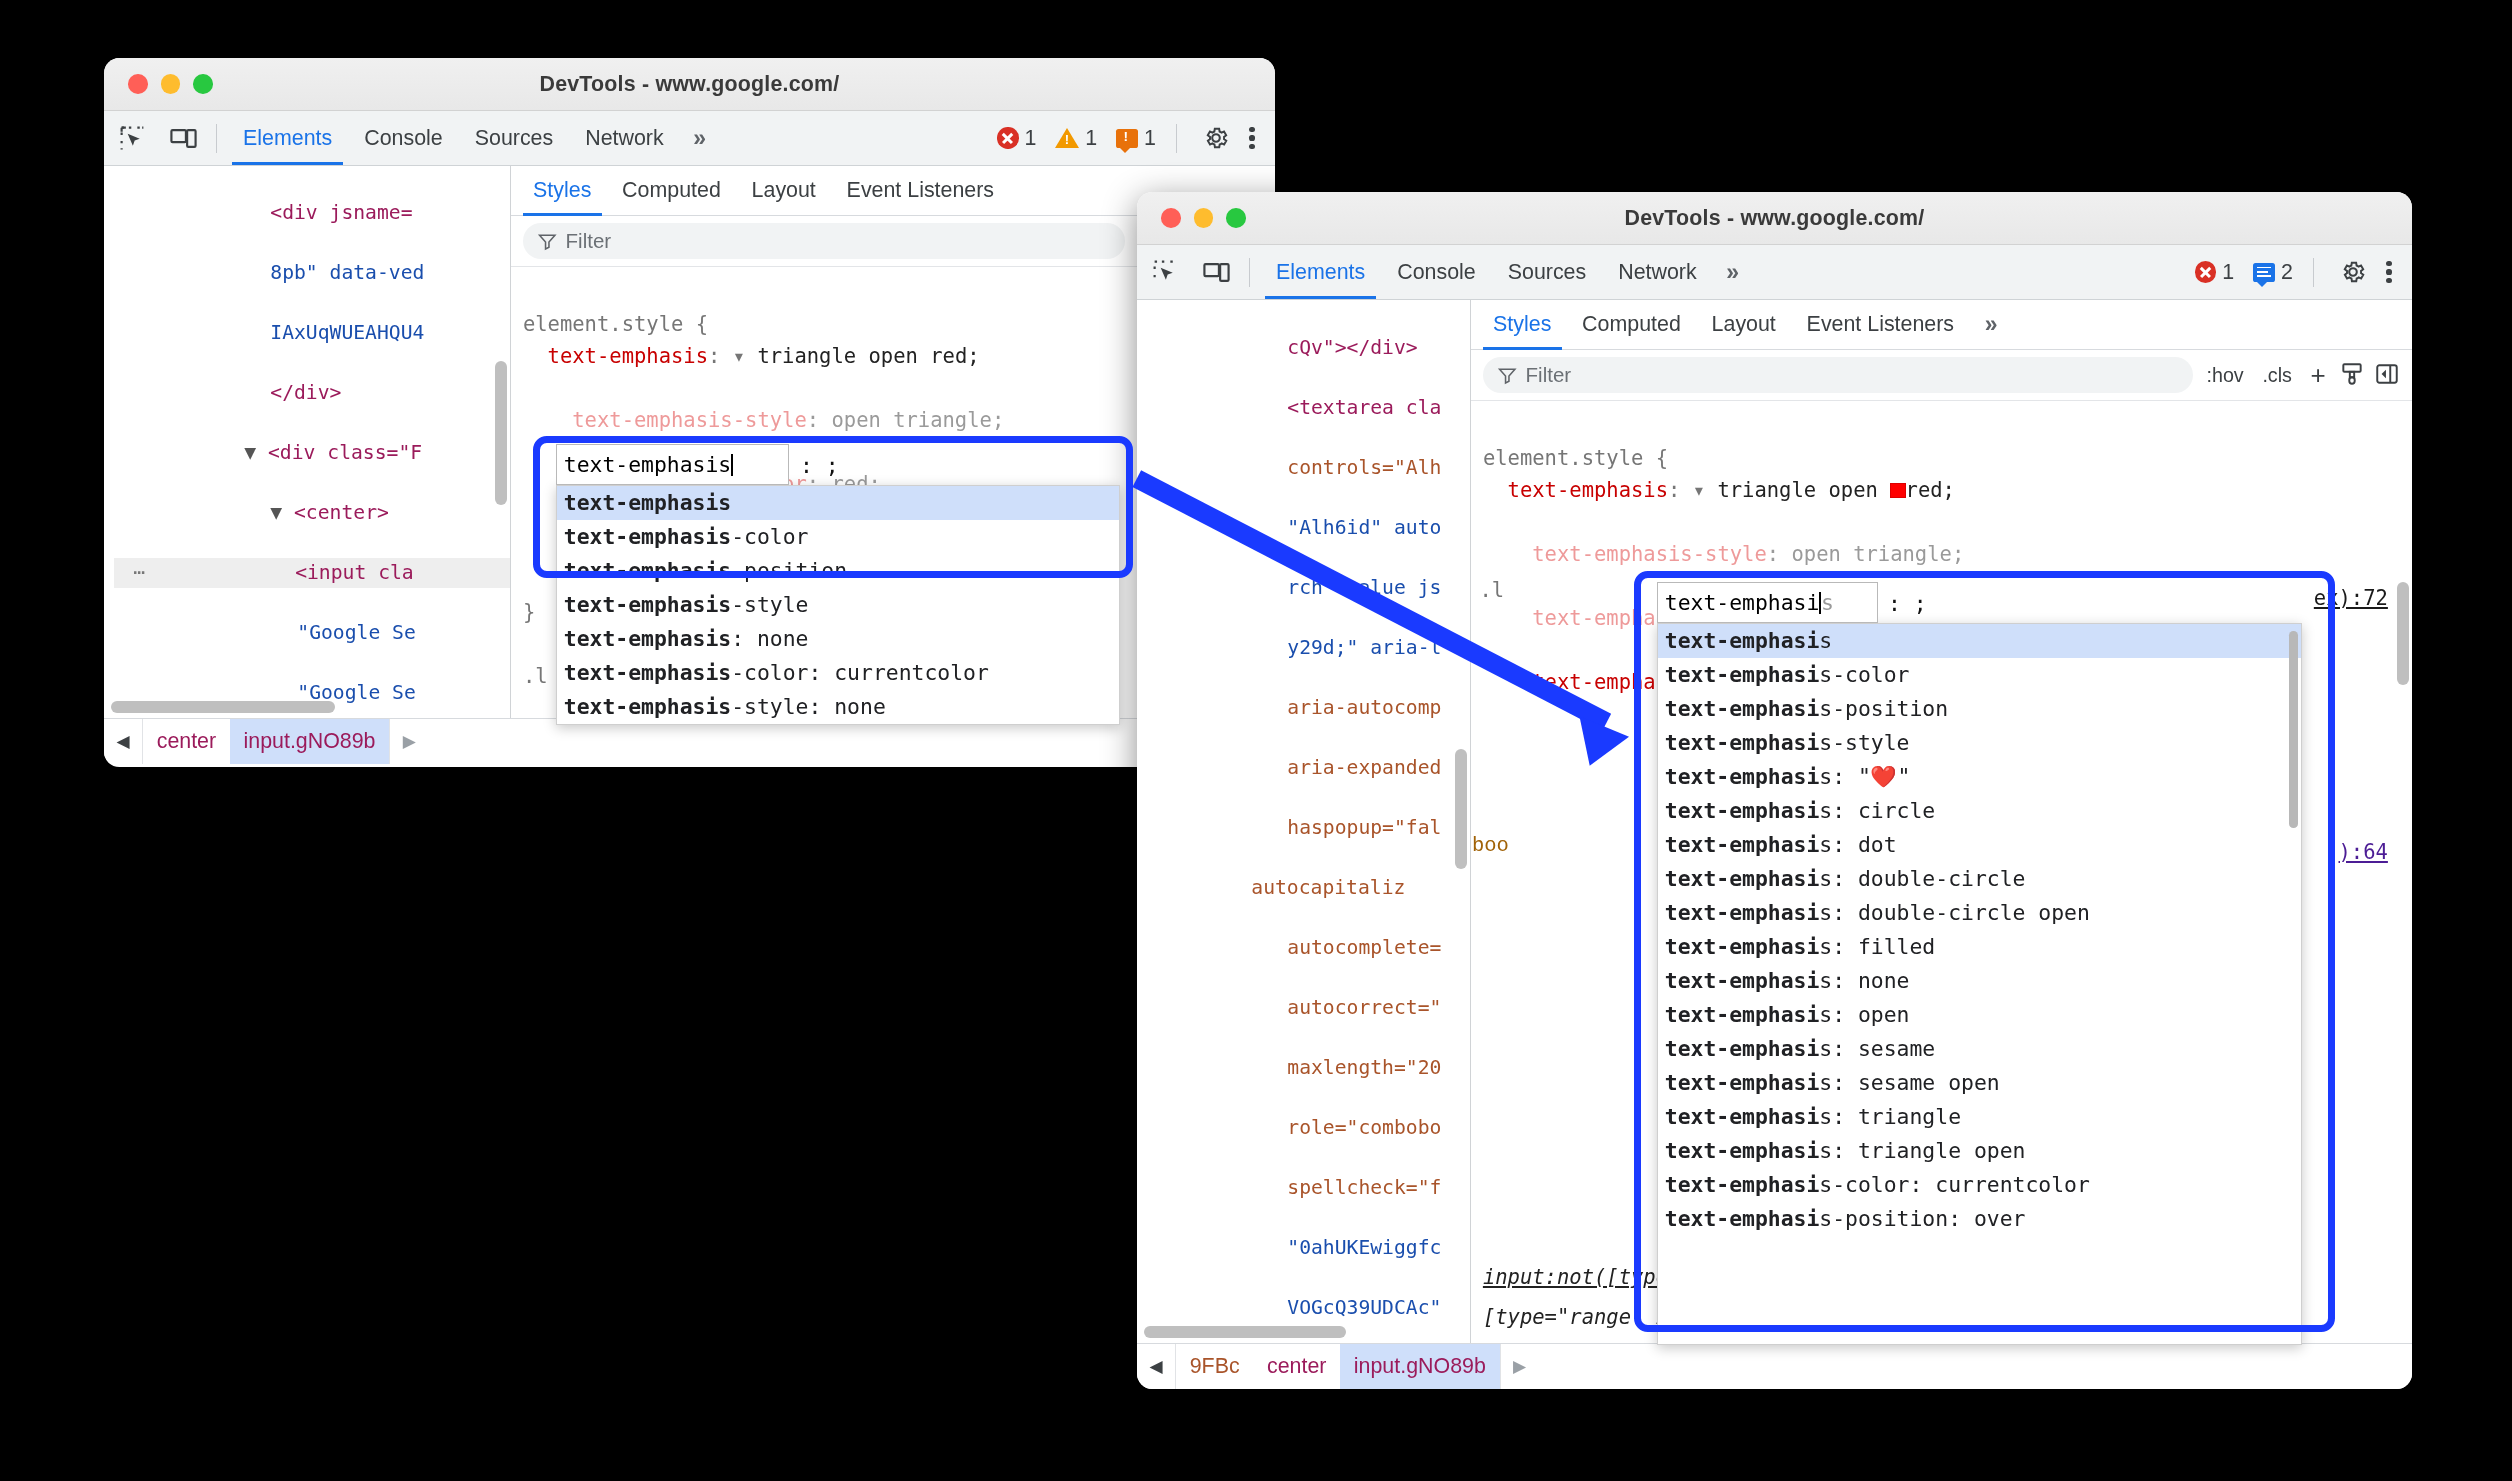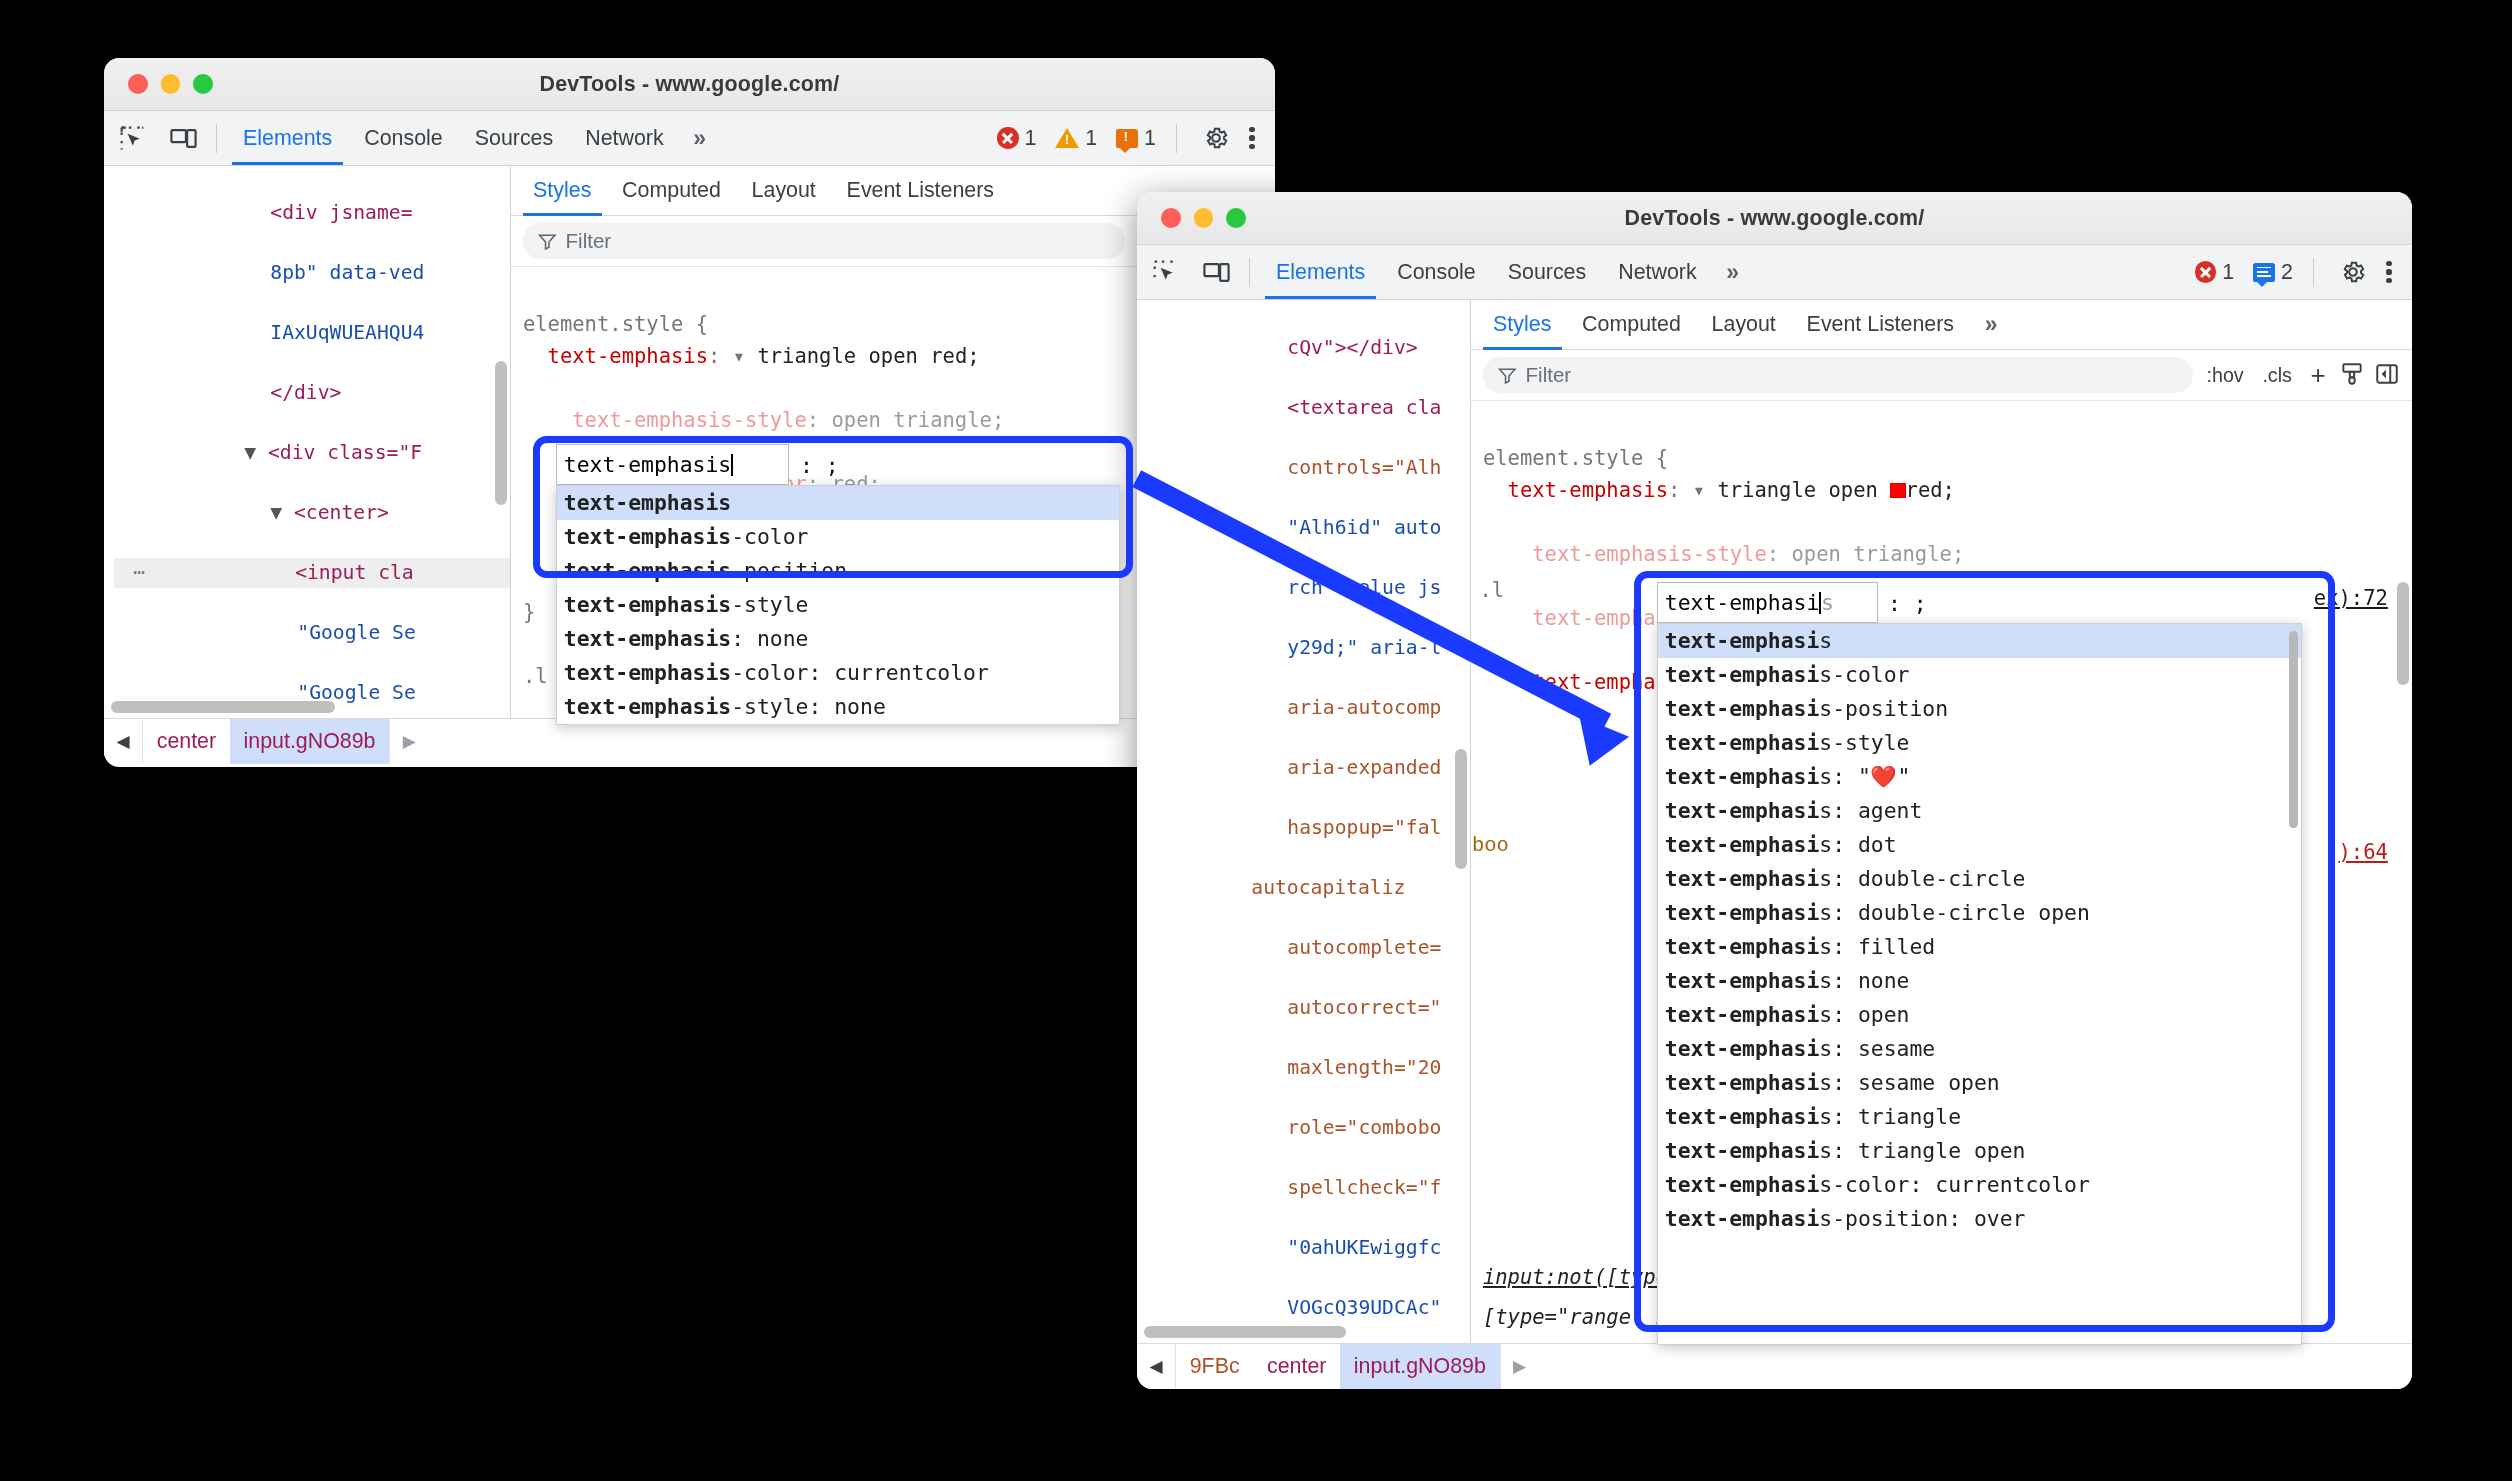--- a/index.html
+++ b/index.html
@@ -483,21 +483,21 @@
 
         <div class="css-body">
 <span class="c-sel">element.style {</span>
 <div>  <span class="c-prop">text-emphasis</span><span class="c-gray">: </span><span class="c-gray">▾</span> <span class="c-val">triangle open</span> <span class="swatch" style="background:#ff0000"></span><span class="c-val">red;</span></div>
 <div>    <span class="c-prop-dim">text-emphasis-style</span><span class="c-val-dim">: </span><span class="c-val-dim">open triangle;</span></div>
 <div>    <span class="c-prop-dim">text-emphasis-color</span><span class="c-val-dim">: </span><span class="swatch" style="background:#f58787"></span> <span class="c-val-dim">red;</span></div>
 <div>    <span class="c-prop">text-emphasis-position</span><span class="c-gray">: </span><span class="c-val">under;</span></div>
         </div>
 
         <div style="position:absolute; right:24px; top:286px; font-family:'DejaVu Sans Mono',monospace; font-size:20.5px; color:#1a1a1a; text-decoration:underline;">ex):72</div>
-        <div style="position:absolute; right:24px; top:540px; font-family:'DejaVu Sans Mono',monospace; font-size:20.5px; color:#b91c1c; text-decoration:underline;">):64</div>
+        <div style="position:absolute; right:24px; top:540px; font-family:'DejaVu Sans Mono',monospace; font-size:20.5px; color:#4c1d95; text-decoration:underline;">):64</div>
         <div style="position:absolute; left:8.5px; top:278px; font-family:'DejaVu Sans Mono',monospace; font-size:20.5px; color:#767676;">.l</div>
         <div style="position:absolute; left:1px; top:534px; font-family:Liberation Mono, monospace; font-size:20.5px; color:#a16207;">boo</div>
 
         <div style="position:absolute; left:12px; bottom:50px; font-family:'DejaVu Sans Mono',monospace; font-size:20.5px; line-height:32px; white-space:nowrap;">
           <span style="color:#222; font-style:italic; text-decoration:underline;">input:not([type="image" i]</span>
           <span style="color:#9a9a9a; font-style:italic; margin-left:103px;">user agent stylesheet</span>
         </div>
         <div style="position:absolute; left:12px; bottom:13.7px; font-family:'DejaVu Sans Mono',monospace; font-size:20.5px; color:#222; font-style:italic;">[type="range" i],</div>
 
         <div class="sb-v" style="right:3.4px; top:282px; height:103px;"></div>
@@ -516,21 +516,21 @@
   <div class="ac-wrap" style="left:1657px; top:582px;">
     <div class="ac-input" style="width:221px;">
       <span>text-emphasi</span><span class="caret"></span><span class="ghost">s</span></div>
     <span style="position:absolute; left:231px; top:5.1px; font-family:'DejaVu Sans Mono',monospace; font-size:21.4px; line-height:34px; color:#111;">: ;</span>
     <div class="ac-list" style="width:645px; height:722px;">
       <div class="ac-item sel"><b>text-emphasi</b><span>s</span></div>
       <div class="ac-item"><b>text-emphasi</b><span>s-color</span></div>
       <div class="ac-item"><b>text-emphasi</b><span>s-position</span></div>
       <div class="ac-item"><b>text-emphasi</b><span>s-style</span></div>
       <div class="ac-item"><b>text-emphasi</b><span>s: "❤️"</span></div>
-      <div class="ac-item"><b>text-emphasi</b><span>s: agent</span></div>
+      <div class="ac-item"><b>text-emphasi</b><span>s: circle</span></div>
       <div class="ac-item"><b>text-emphasi</b><span>s: dot</span></div>
       <div class="ac-item"><b>text-emphasi</b><span>s: double-circle</span></div>
       <div class="ac-item"><b>text-emphasi</b><span>s: double-circle open</span></div>
       <div class="ac-item"><b>text-emphasi</b><span>s: filled</span></div>
       <div class="ac-item"><b>text-emphasi</b><span>s: none</span></div>
       <div class="ac-item"><b>text-emphasi</b><span>s: open</span></div>
       <div class="ac-item"><b>text-emphasi</b><span>s: sesame</span></div>
       <div class="ac-item"><b>text-emphasi</b><span>s: sesame open</span></div>
       <div class="ac-item"><b>text-emphasi</b><span>s: triangle</span></div>
       <div class="ac-item"><b>text-emphasi</b><span>s: triangle open</span></div>

